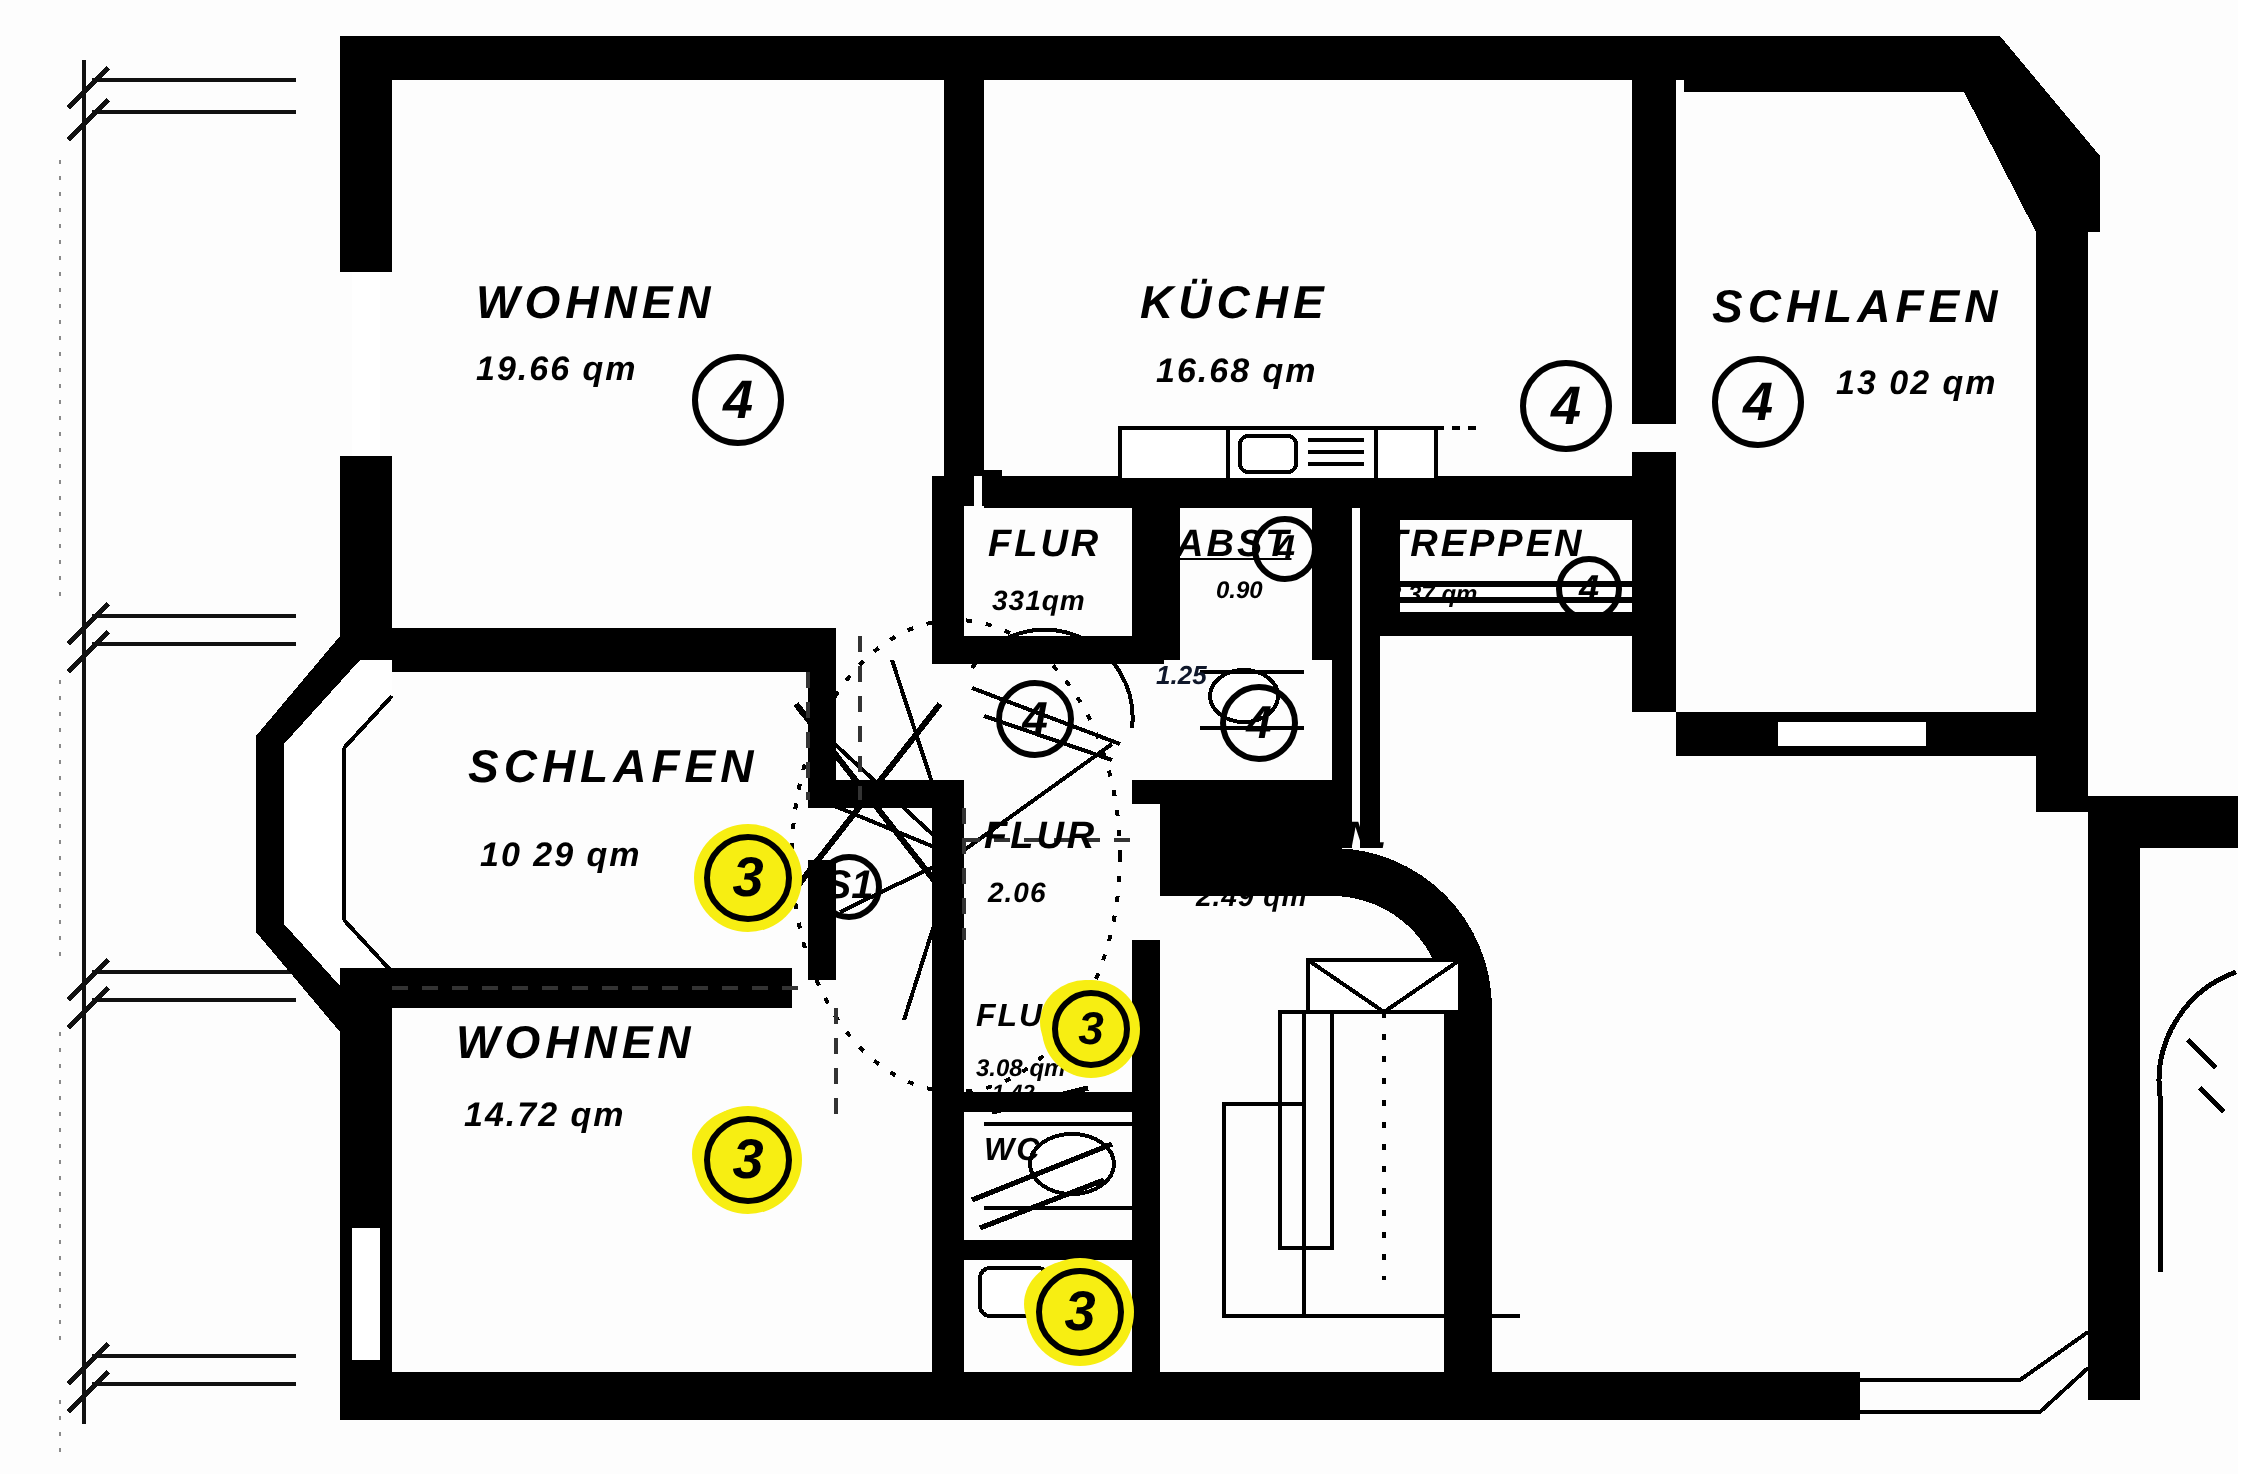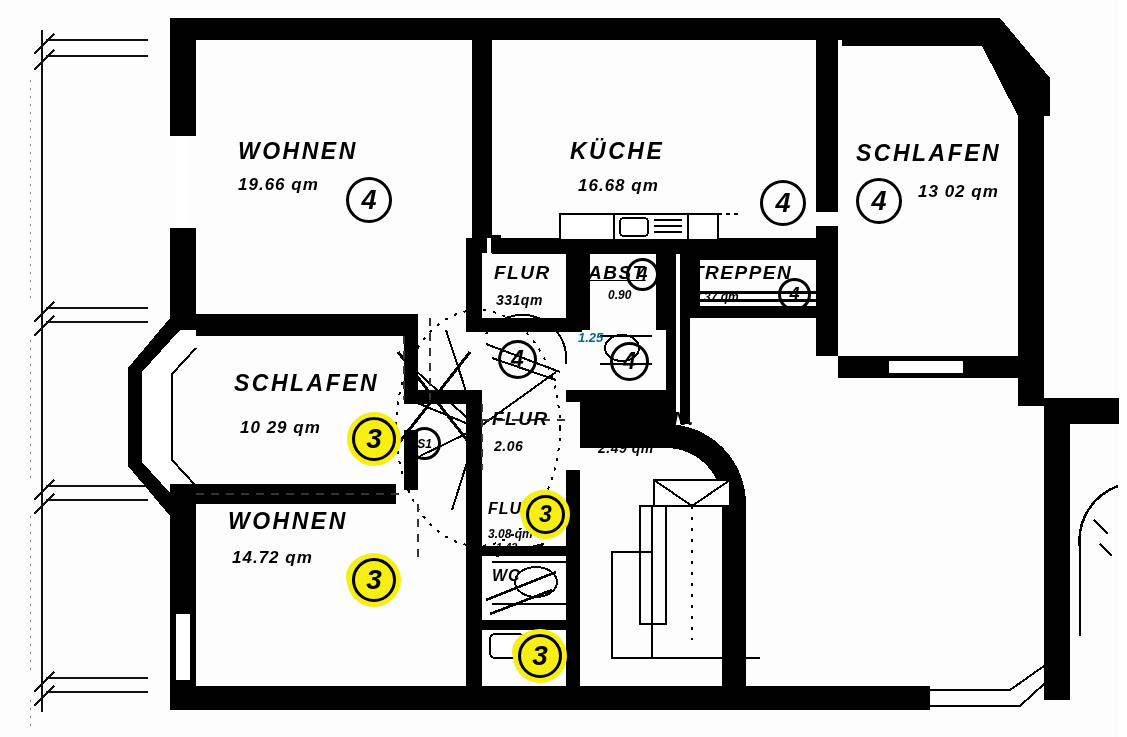--- a/index.html
+++ b/index.html
@@ -24,21 +24,21 @@
   .marker.m-lg{width:40px;height:40px;font-size:27px;}
   .marker.m-md{width:33px;height:33px;font-size:23px;}
   .marker.m-sm{width:27px;height:27px;font-size:18px;}
 
   
   .marker.hl{background:#f7ee12;box-shadow:0 0 0 5px #f7ee12;}
   .marker.hl.m-lg{width:38px;height:38px;font-size:28px;}
 
   .hl-blob{position:absolute;background:#f7ee12;border-radius:50%;}
 
-  .dimtxt{position:absolute;font-size:9px;color:#0369a1;font-style:italic;}
+  .dimtxt{position:absolute;font-size:9px;color:#0f172a;font-style:italic;}
 </style>
 </head>
 <body>
 
 <div id="stage">
 
   <svg width="1127" height="737" viewBox="0 0 1127 737" shape-rendering="crispEdges">
 
     <g stroke="#111" fill="none">
       <line x1="42" y1="30" x2="42" y2="712" stroke-width="1.6"></line>
@@ -270,21 +270,21 @@
   <div class="dimtxt" style="left:578px;top:330px;font-size:13px;font-weight:700;">1.25</div>
 
   <div class="marker m-md" style="left:498px;top:340px;">4</div>
 
   <div class="marker m-md" style="left:610px;top:342px;">4</div>
 
   <div class="lbl room-name" style="left:234px;top:370px;">SCHLAFEN</div>
   <div class="lbl room-area" style="left:240px;top:418px;">10 29 qm</div>
   <div class="marker m-lg hl" style="left:352px;top:417px;">3</div>
 
-  <div class="marker m-sm" style="left:408px;top:427px;font-size:12px;">S1</div>
+  <div class="marker m-sm" style="left:408px;top:427px;font-size:20px;">S1</div>
 
   <div class="lbl room-name sm" style="left:492px;top:408px;">FLUR</div>
   <div class="lbl room-area sm" style="left:494px;top:438px;">2.06</div>
 
   <div class="lbl room-name sm" style="left:588px;top:408px;">TREPPEN.</div>
   <div class="lbl room-area sm" style="left:598px;top:440px;">2.49 qm</div>
 
   <div class="lbl room-name" style="left:228px;top:508px;">WOHNEN</div>
   <div class="lbl room-area" style="left:232px;top:548px;">14.72 qm</div>
   <div class="marker m-lg hl" style="left:352px;top:558px;">3</div>

